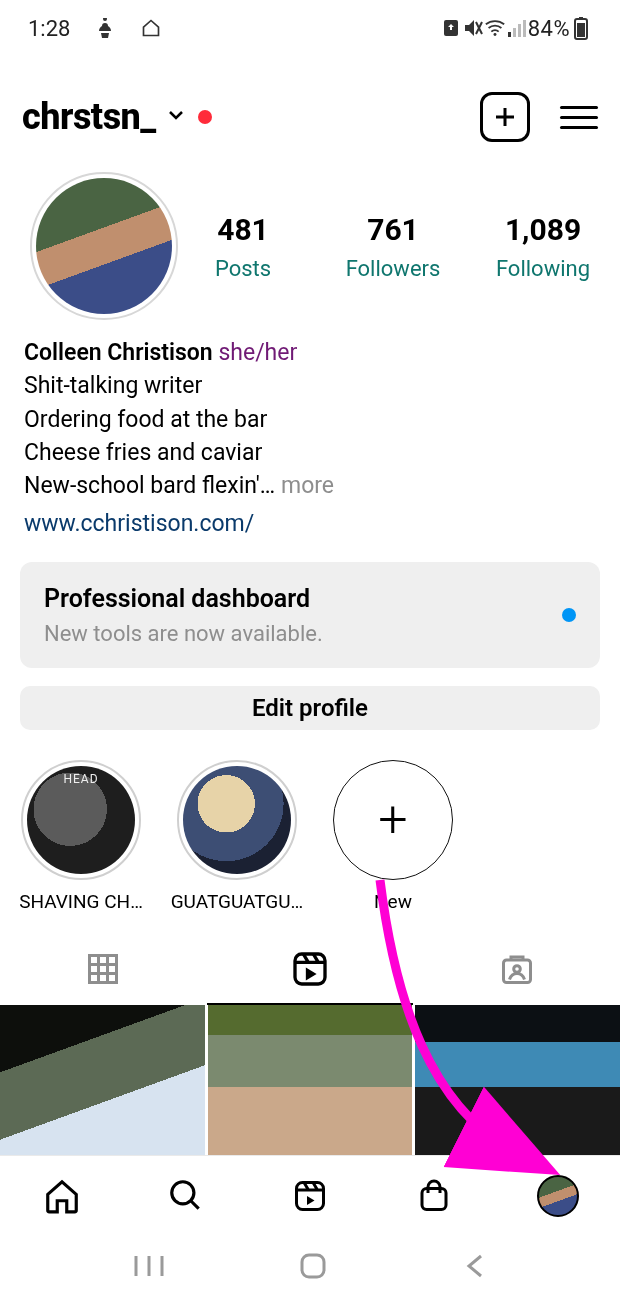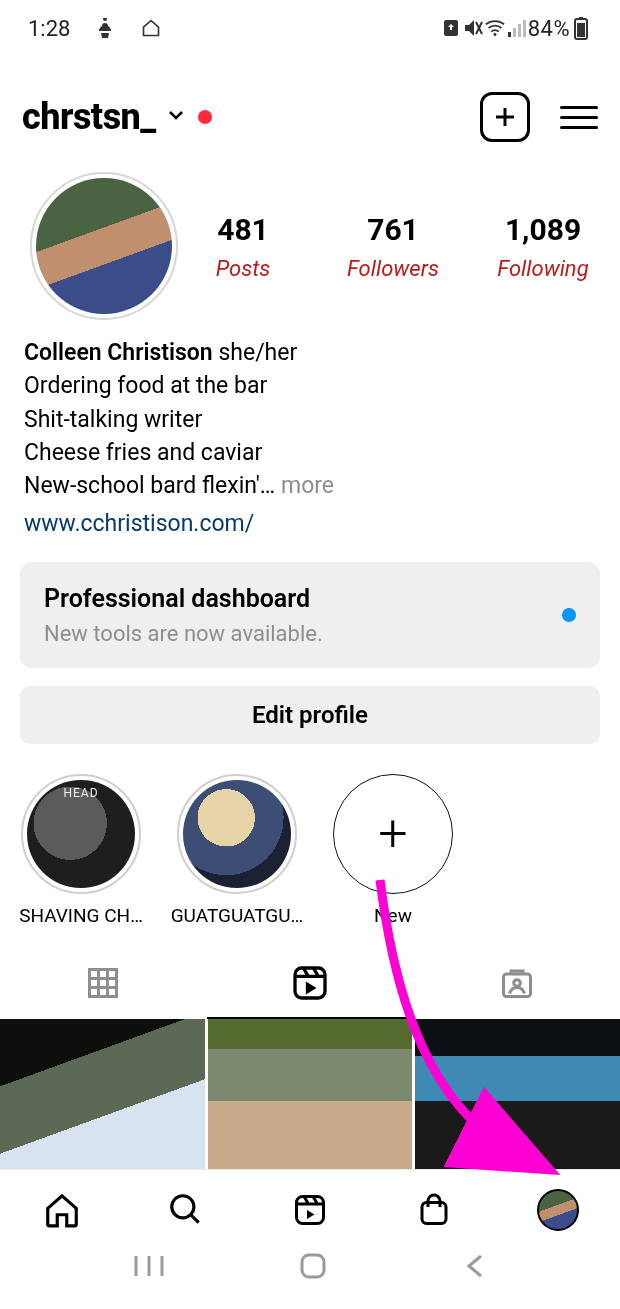--- a/index.html
+++ b/index.html
@@ -75,26 +75,26 @@
     background: linear-gradient(160deg,#4a6443 0 40%, #c08f6e 40% 60%, #3b4d88 60% 100%);
   }
   .stats {
     flex:1;
     display:flex;
     justify-content: space-between;
     padding-left: 10px;
   }
   .stat { text-align:center; min-width: 110px; }
   .stat-num { font-size:30px; font-weight:700; }
-  .stat-lbl { font-size:22px; color:#b91c1c; margin-top:9px;font-style:italic; }
+  .stat-lbl { font-size:22px; color:#0f766e; margin-top:9px; }
 
   
   .bio { padding: 16px 24px 0 24px; font-size:23px; line-height:1.45; }
   .display-name { font-weight:600; }
-  .pronouns { color:#000000; font-weight:400; }
+  .pronouns { color:#701a75; font-weight:400; }
   .bio-line { display:block; }
   .more { color:#8e8e8e; }
   .link { color:#0a3a6b; margin-top:4px; display:inline-block; }
 
   
   .card {
     margin: 22px 20px 0 20px;
     background:#efefef;
     border-radius:12px;
     padding: 22px 24px;
@@ -103,21 +103,21 @@
     justify-content:space-between;
   }
   .card-title { font-size:25px; font-weight:600; }
   .card-sub { color:#8e8e8e; font-size:22px; margin-top:8px; }
   .blue-dot { width:14px; height:14px; border-radius:50%; background:#0095f6; }
 
   .edit-btn {
     margin: 18px 20px 0 20px;
     background:#efefef;
     border-radius:10px;
-    height:58px;
+    height:44px;
     display:flex; align-items:center; justify-content:center;
     font-size:24px; font-weight:600;
   }
 
   
   .highlights {
     display:flex;
     gap: 18px;
     padding: 30px 12px 22px 12px;
   }
@@ -264,22 +264,22 @@
     <div class="stat">
       <div class="stat-num">1,089</div>
       <div class="stat-lbl">Following</div>
     </div>
   </div>
 </div>
 
 <div class="bio">
   <span class="display-name">Colleen Christison</span>
   <span class="pronouns"> </span><span class="pronouns">she/her</span>
+  <span class="bio-line">Shit-talking writer</span>
   <span class="bio-line">Ordering food at the bar</span>
-  <span class="bio-line">Shit-talking writer</span>
   <span class="bio-line">Cheese fries and caviar</span>
   <span class="bio-line">
     <span>New-school bard flexin'…</span><span class="more"> more</span>
   </span>
   <a class="link">www.cchristison.com/</a>
 </div>
 
 <div class="card">
   <div>
     <div class="card-title">Professional dashboard</div>

